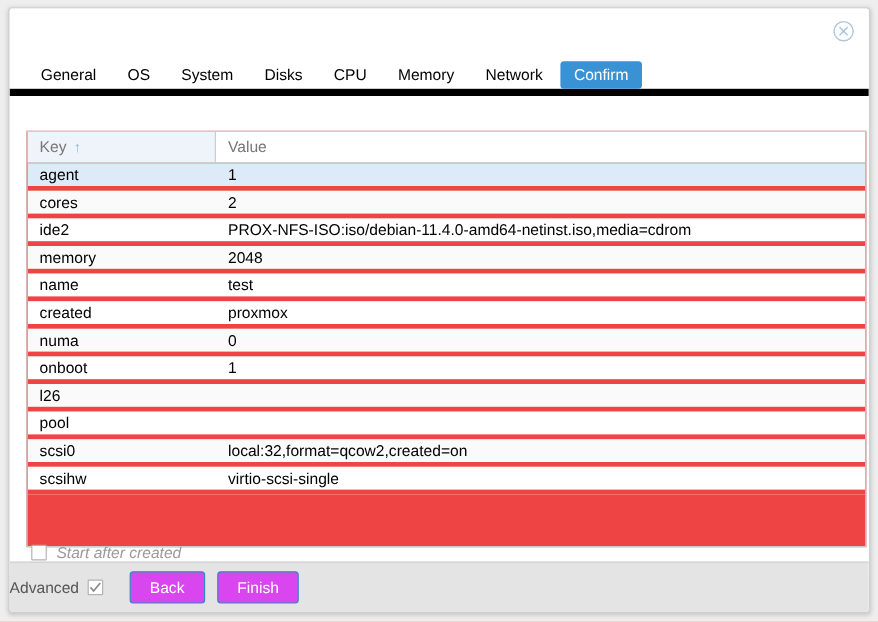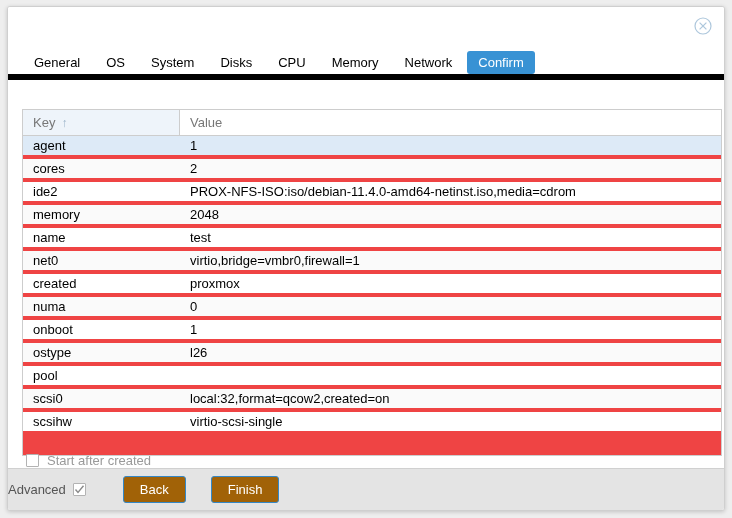--- a/index.html
+++ b/index.html
@@ -154,20 +154,21 @@
   }
   .cell.key { width: 157px; }
   .cell.value { flex: 1; }
 
   
   #start-after {
     position: absolute;
     left: 18px; top: 373px;
     display: flex;
     align-items: center;
+    font-style: italic;
   }
   .cbox {
     width: 13px; height: 13px;
     border: 1px solid #b3b3b3;
     background: #ffffff;
     box-sizing: border-box;
     display: inline-flex;
     align-items: center;
     justify-content: center;
     border-radius: 1px;
@@ -201,27 +202,27 @@
     align-items: center;
     margin-right: 12px;
   }
   #advanced-label {
     font-size: 13px;
     color: #555555;
     margin-right: 7px;
     white-space: nowrap;
   }
   .btn {
-    background: #a16207;
+    background: #d946ef;
     color: #ffffff;
     font-size: 13px;
     border: 1px solid #3487c6;
     border-radius: 3px;
     padding: 5px 16px;
-    margin-left: 25px;
+    margin-left: 10px;
     cursor: pointer;
     line-height: 15px;
     white-space: nowrap;
   }
 </style>
 </head>
 <body>
 
 <div id="dialog">
 
@@ -274,38 +275,33 @@
             <div class="cell value">PROX-NFS-ISO:iso/debian-11.4.0-amd64-netinst.iso,media=cdrom</div>
           </div>
           <div class="row alt">
             <div class="cell key">memory</div>
             <div class="cell value">2048</div>
           </div>
           <div class="row">
             <div class="cell key">name</div>
             <div class="cell value">test</div>
           </div>
-          <div class="row alt">
-            <div class="cell key">net0</div>
-            <div class="cell value">virtio,bridge=vmbr0,firewall=1</div>
-          </div>
           <div class="row">
             <div class="cell key">created</div>
             <div class="cell value">proxmox</div>
           </div>
           <div class="row alt">
             <div class="cell key">numa</div>
             <div class="cell value">0</div>
           </div>
           <div class="row">
             <div class="cell key">onboot</div>
             <div class="cell value">1</div>
           </div>
           <div class="row alt">
-            <div class="cell key">ostype</div>
             <div class="cell value">l26</div>
           </div>
           <div class="row">
             <div class="cell key">pool</div>
           </div>
           <div class="row alt">
             <div class="cell key">scsi0</div>
             <div class="cell value">local:32,format=qcow2,created=on</div>
           </div>
           <div class="row">

